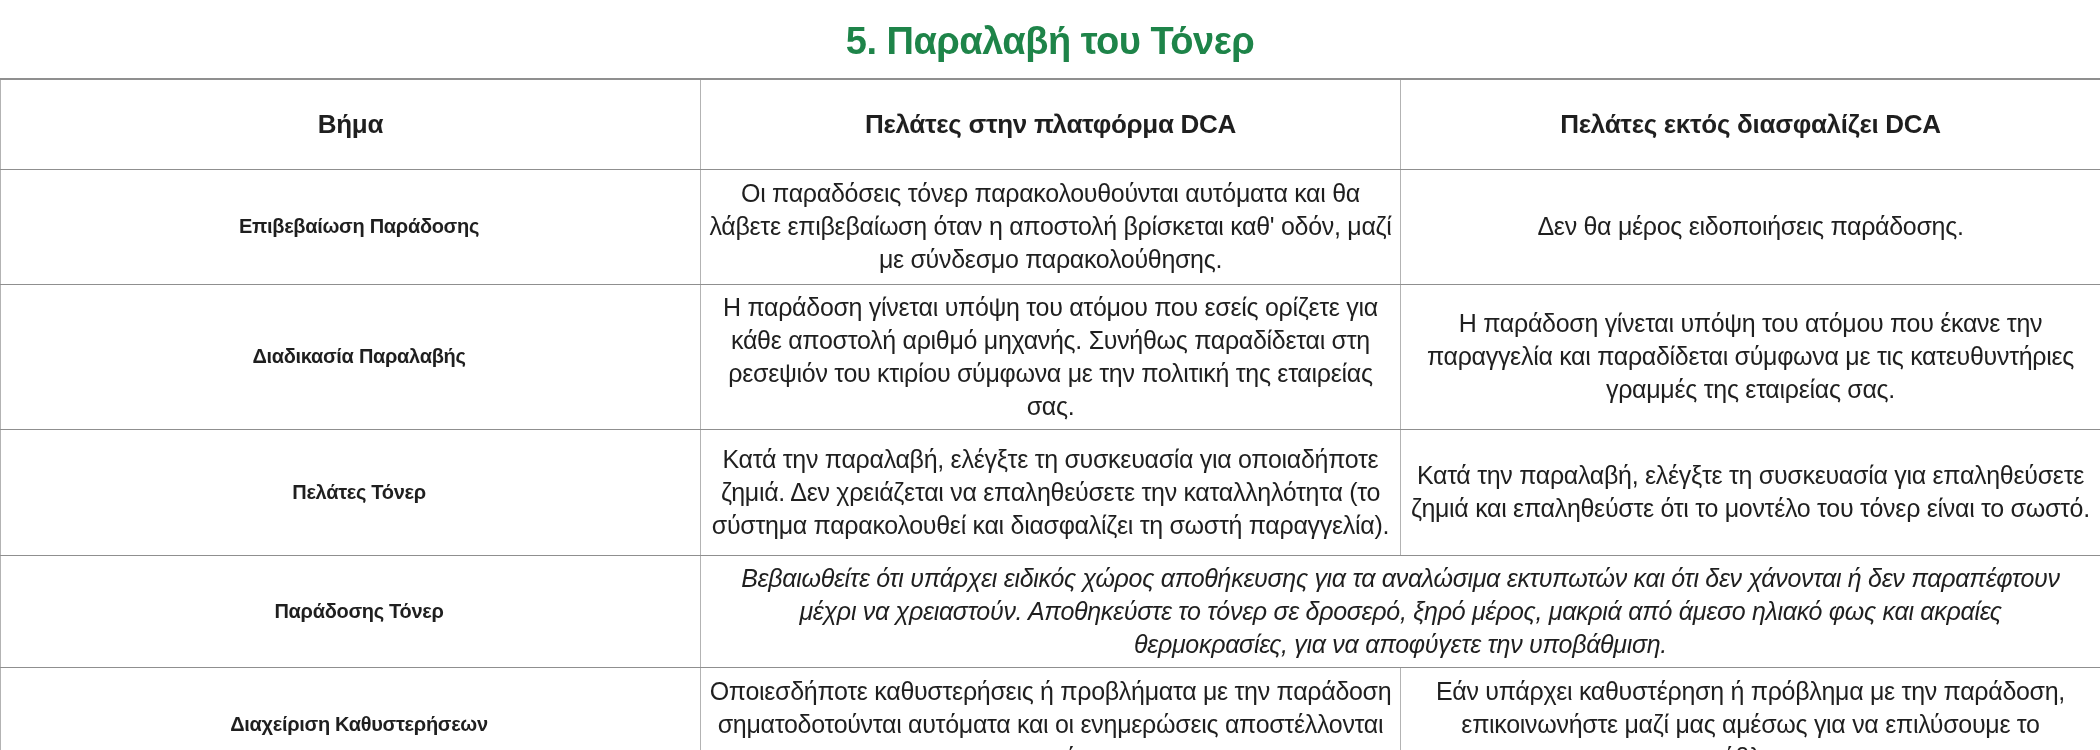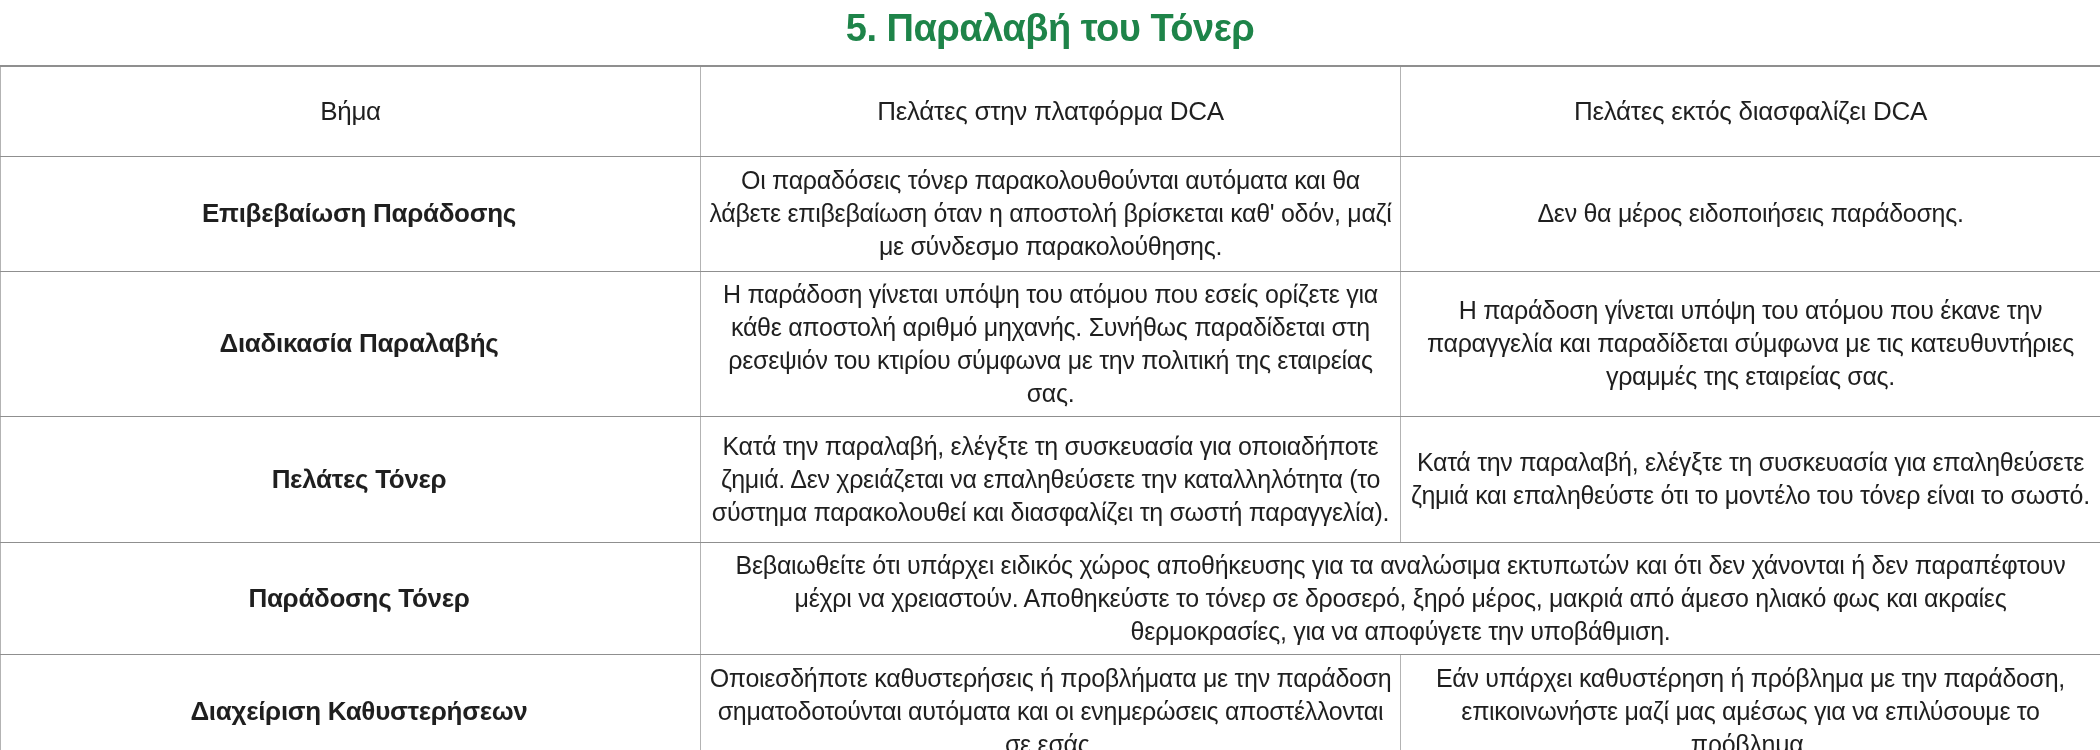--- a/index.html
+++ b/index.html
@@ -11,21 +11,21 @@
   }
   .page {
     width: 2100px;
     height: 750px;
     background: #ffffff;
     overflow: hidden;
     box-sizing: border-box;
   }
   .page-title {
     margin: 0;
-    padding-top: 7px;
+    padding-top: 20px;
     padding-bottom: 16px;
     text-align: center;
     font-size: 38px;
     line-height: 42px;
     font-weight: bold;
     color: #1e8449;
     letter-spacing: -0.5px;
   }
   table.toner-table {
     width: 2100px;
@@ -44,39 +44,40 @@
     padding: 6px 8px;
     box-sizing: border-box;
     font-size: 25px;
     line-height: 1.32;
     letter-spacing: -0.3px;
     text-align: center;
     background: #ffffff;
   }
   table.toner-table thead th {
     border-top: 2px solid #8f8f8f;
-    font-weight: normal;
+    font-weight: bold;
     text-align: center;
     font-size: 26px;
     height: 90px;
   }
   table.toner-table tbody th.step-cell {
     font-weight: bold;
-    font-size: 26px;
+    font-size: 20px;
     padding-left: 25px;
   }
   table.toner-table tbody tr.row-1 { height: 115px; }
   table.toner-table tbody tr.row-2 { height: 114px; }
   table.toner-table tbody tr.row-3 { height: 126px; }
   table.toner-table tbody tr.row-4 { height: 112px; }
   table.toner-table tbody tr.row-5 { height: 115px; }
   table.toner-table td.merged-cell {
     text-align: center;
     padding-left: 20px;
     padding-right: 20px;
+    font-style: italic;
   }
   table.toner-table tbody tr.row-5 th,
   table.toner-table tbody tr.row-5 td {
     border-bottom: 3px solid #7f7f7f;
   }
 </style>
 </head>
 <body>
 
 <div class="page">

